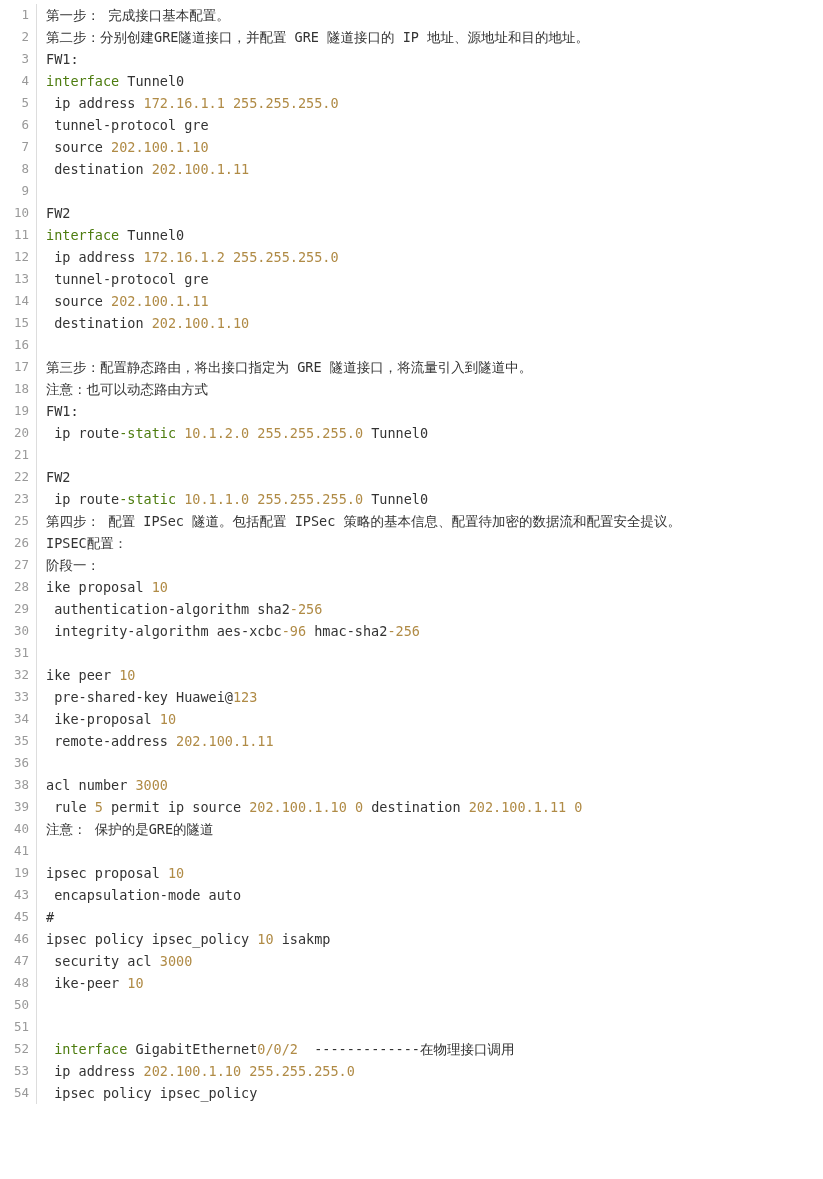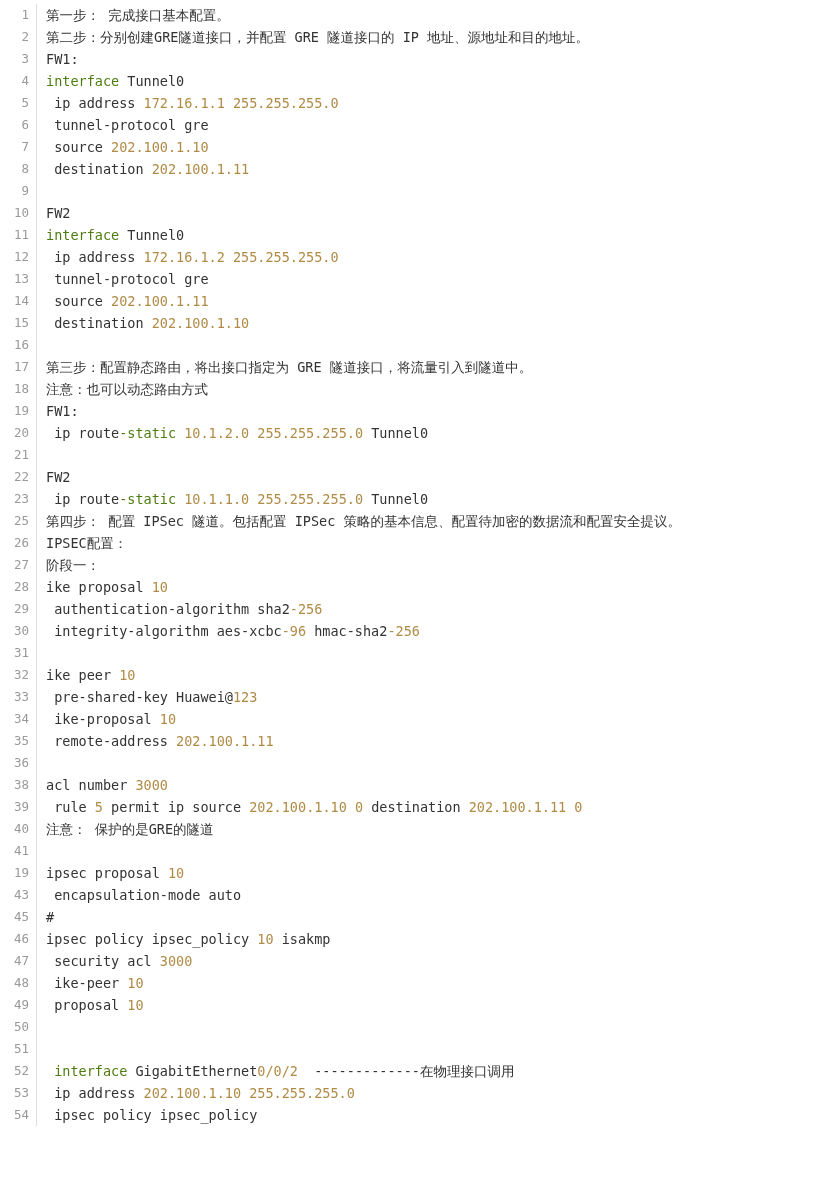--- a/index.html
+++ b/index.html
@@ -103,19 +103,18 @@
     <div class="code-row"><div class="gutter">38</div><div class="divider-col"></div><div class="code-line"><span>acl number </span><span class="tok-num">3000</span></div></div>
     <div class="code-row"><div class="gutter">39</div><div class="divider-col"></div><div class="code-line"><span> rule </span><span class="tok-num">5</span><span> permit ip source </span><span class="tok-num">202.100.1.10 0</span><span> destination </span><span class="tok-num">202.100.1.11 0</span></div></div>
     <div class="code-row"><div class="gutter">40</div><div class="divider-col"></div><div class="code-line"><span class="tok-cn">注意： 保护的是GRE的隧道</span></div></div>
     <div class="code-row"><div class="gutter">41</div><div class="divider-col"></div><div class="code-line"><span></span></div></div>
     <div class="code-row"><div class="gutter">19</div><div class="divider-col"></div><div class="code-line"><span>ipsec proposal </span><span class="tok-num">10</span></div></div>
     <div class="code-row"><div class="gutter">43</div><div class="divider-col"></div><div class="code-line"><span> encapsulation-mode auto</span></div></div>
     <div class="code-row"><div class="gutter">45</div><div class="divider-col"></div><div class="code-line"><span>#</span></div></div>
     <div class="code-row"><div class="gutter">46</div><div class="divider-col"></div><div class="code-line"><span>ipsec policy ipsec_policy </span><span class="tok-num">10</span><span> isakmp</span></div></div>
     <div class="code-row"><div class="gutter">47</div><div class="divider-col"></div><div class="code-line"><span> security acl </span><span class="tok-num">3000</span></div></div>
     <div class="code-row"><div class="gutter">48</div><div class="divider-col"></div><div class="code-line"><span> ike-peer </span><span class="tok-num">10</span></div></div>
-    <div class="code-row"><div class="gutter">49</div><div class="divider-col"></div><div class="code-line"><span> proposal </span><span class="tok-num">10</span></div></div>
     <div class="code-row"><div class="gutter">50</div><div class="divider-col"></div><div class="code-line"><span></span></div></div>
     <div class="code-row"><div class="gutter">51</div><div class="divider-col"></div><div class="code-line"><span></span></div></div>
     <div class="code-row"><div class="gutter">52</div><div class="divider-col"></div><div class="code-line"><span> </span><span class="tok-kw">interface</span><span> GigabitEthernet</span><span class="tok-num">0/0/2</span><span>  -------------在物理接口调用</span></div></div>
     <div class="code-row"><div class="gutter">53</div><div class="divider-col"></div><div class="code-line"><span> ip address </span><span class="tok-num">202.100.1.10 255.255.255.0</span></div></div>
     <div class="code-row"><div class="gutter">54</div><div class="divider-col"></div><div class="code-line"><span> ipsec policy ipsec_policy</span></div></div>
   </div>
 
 </body></html>

